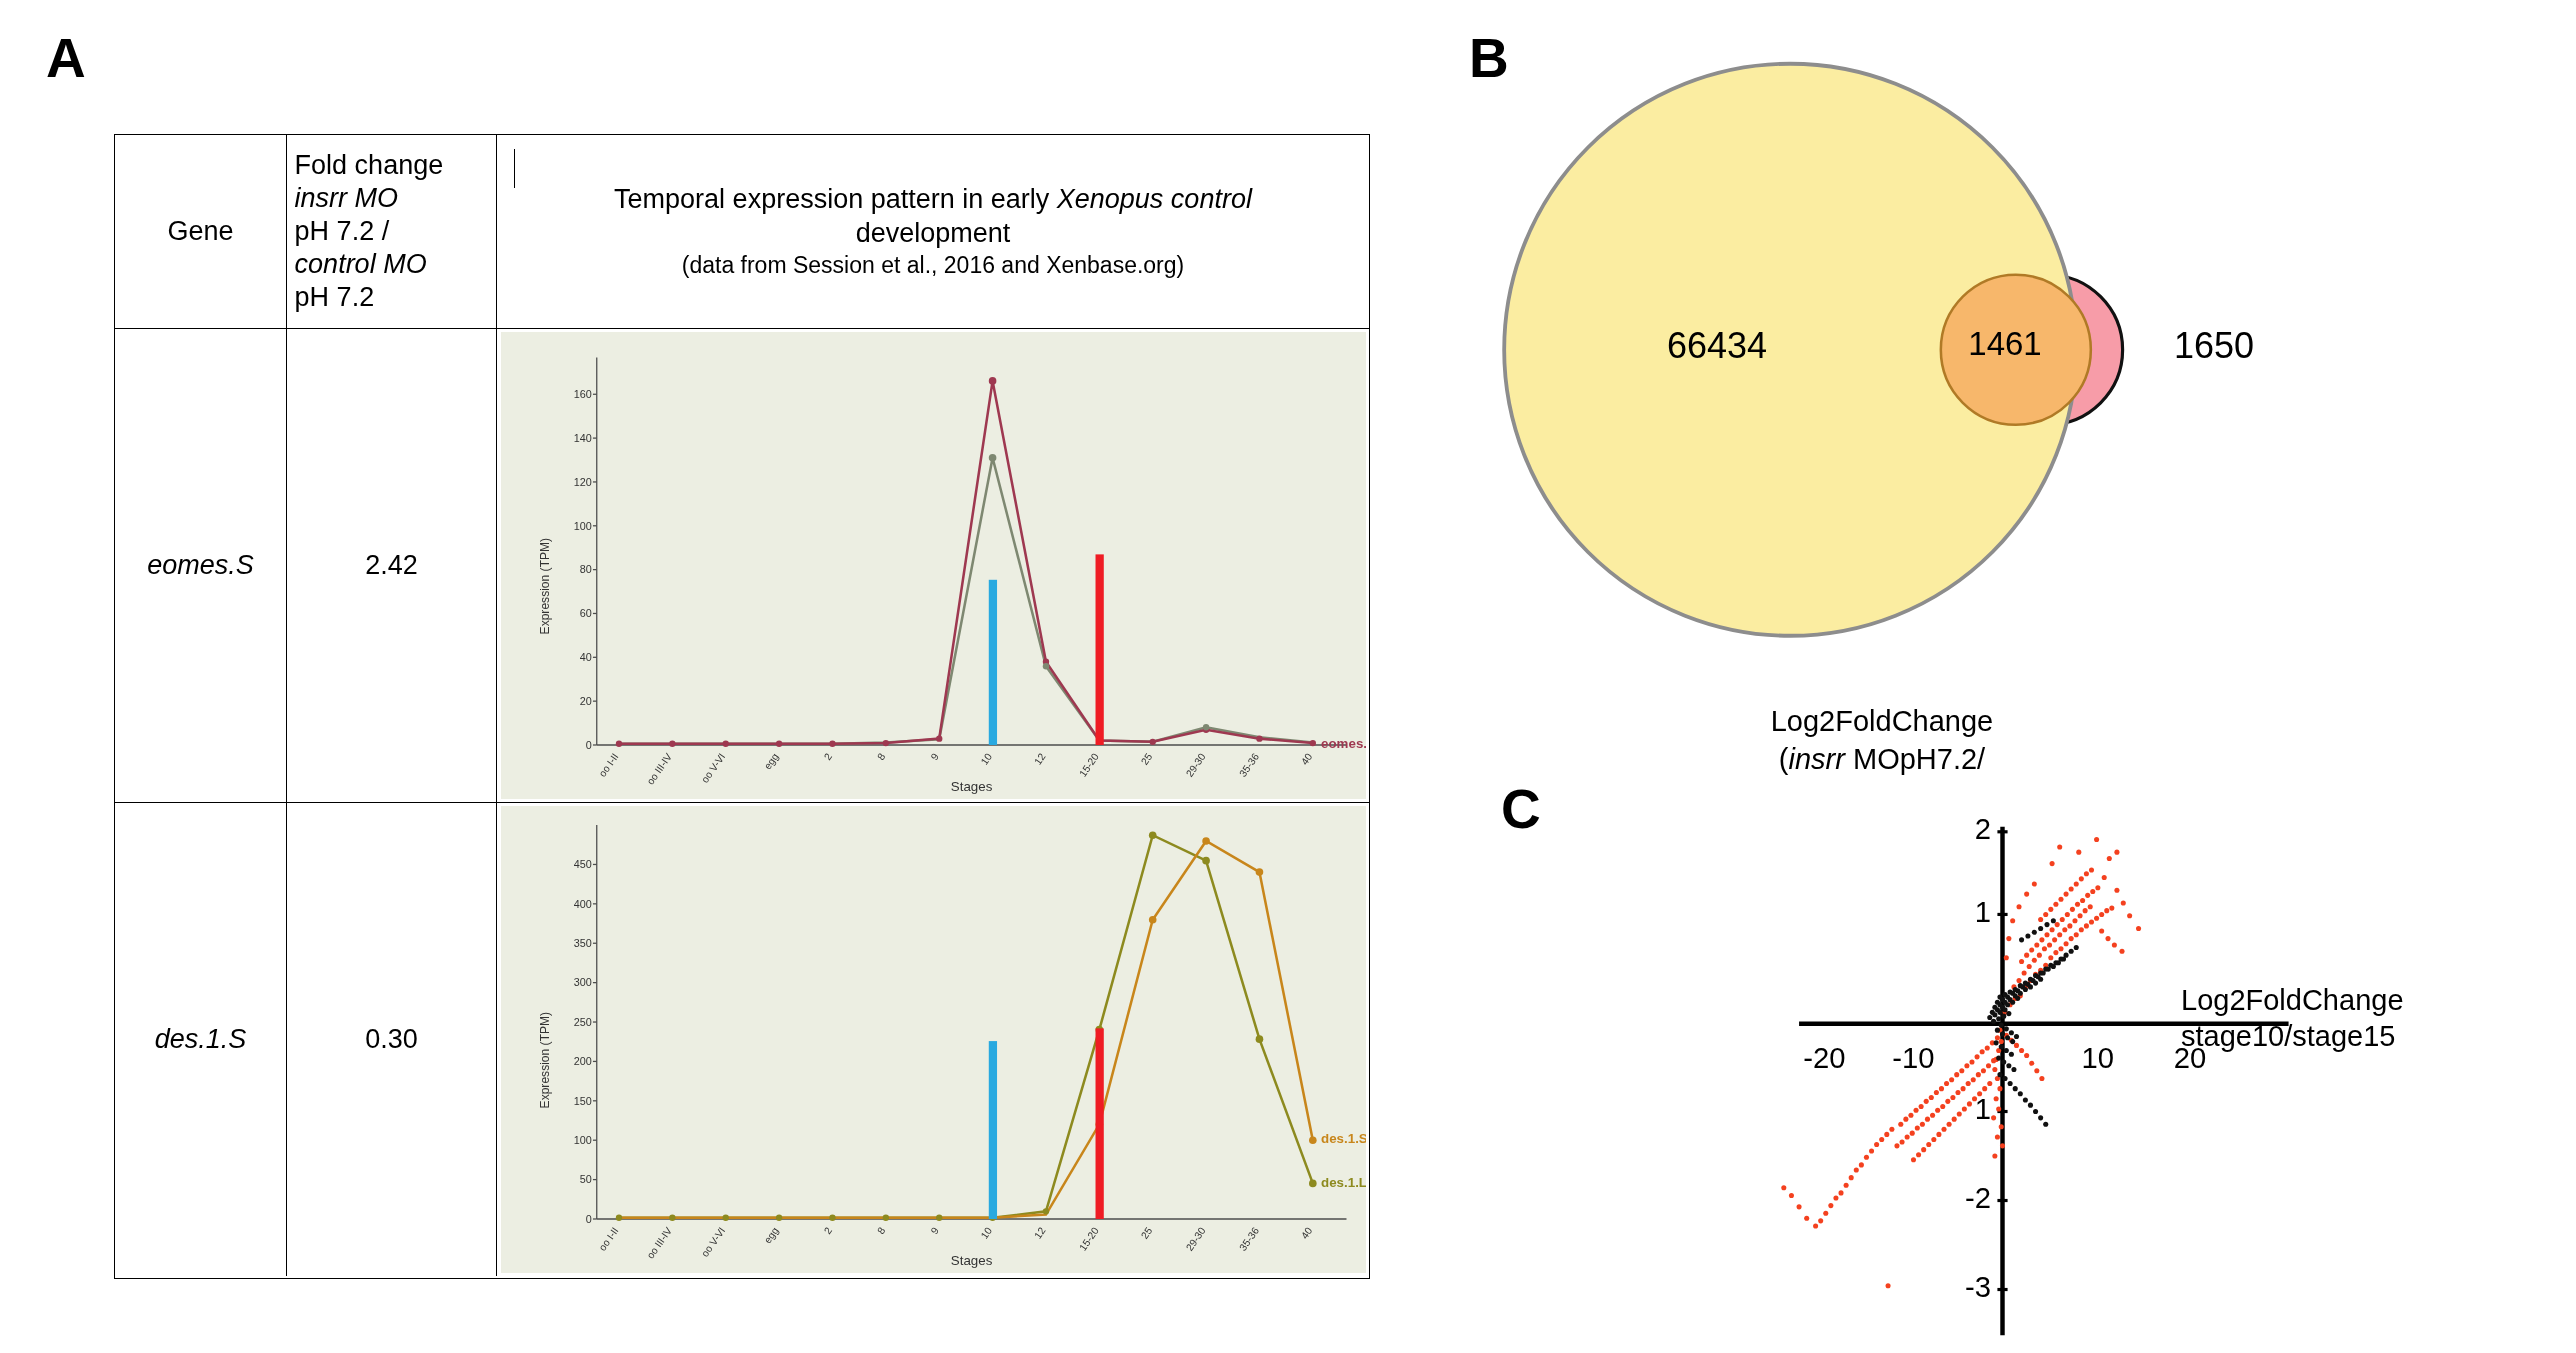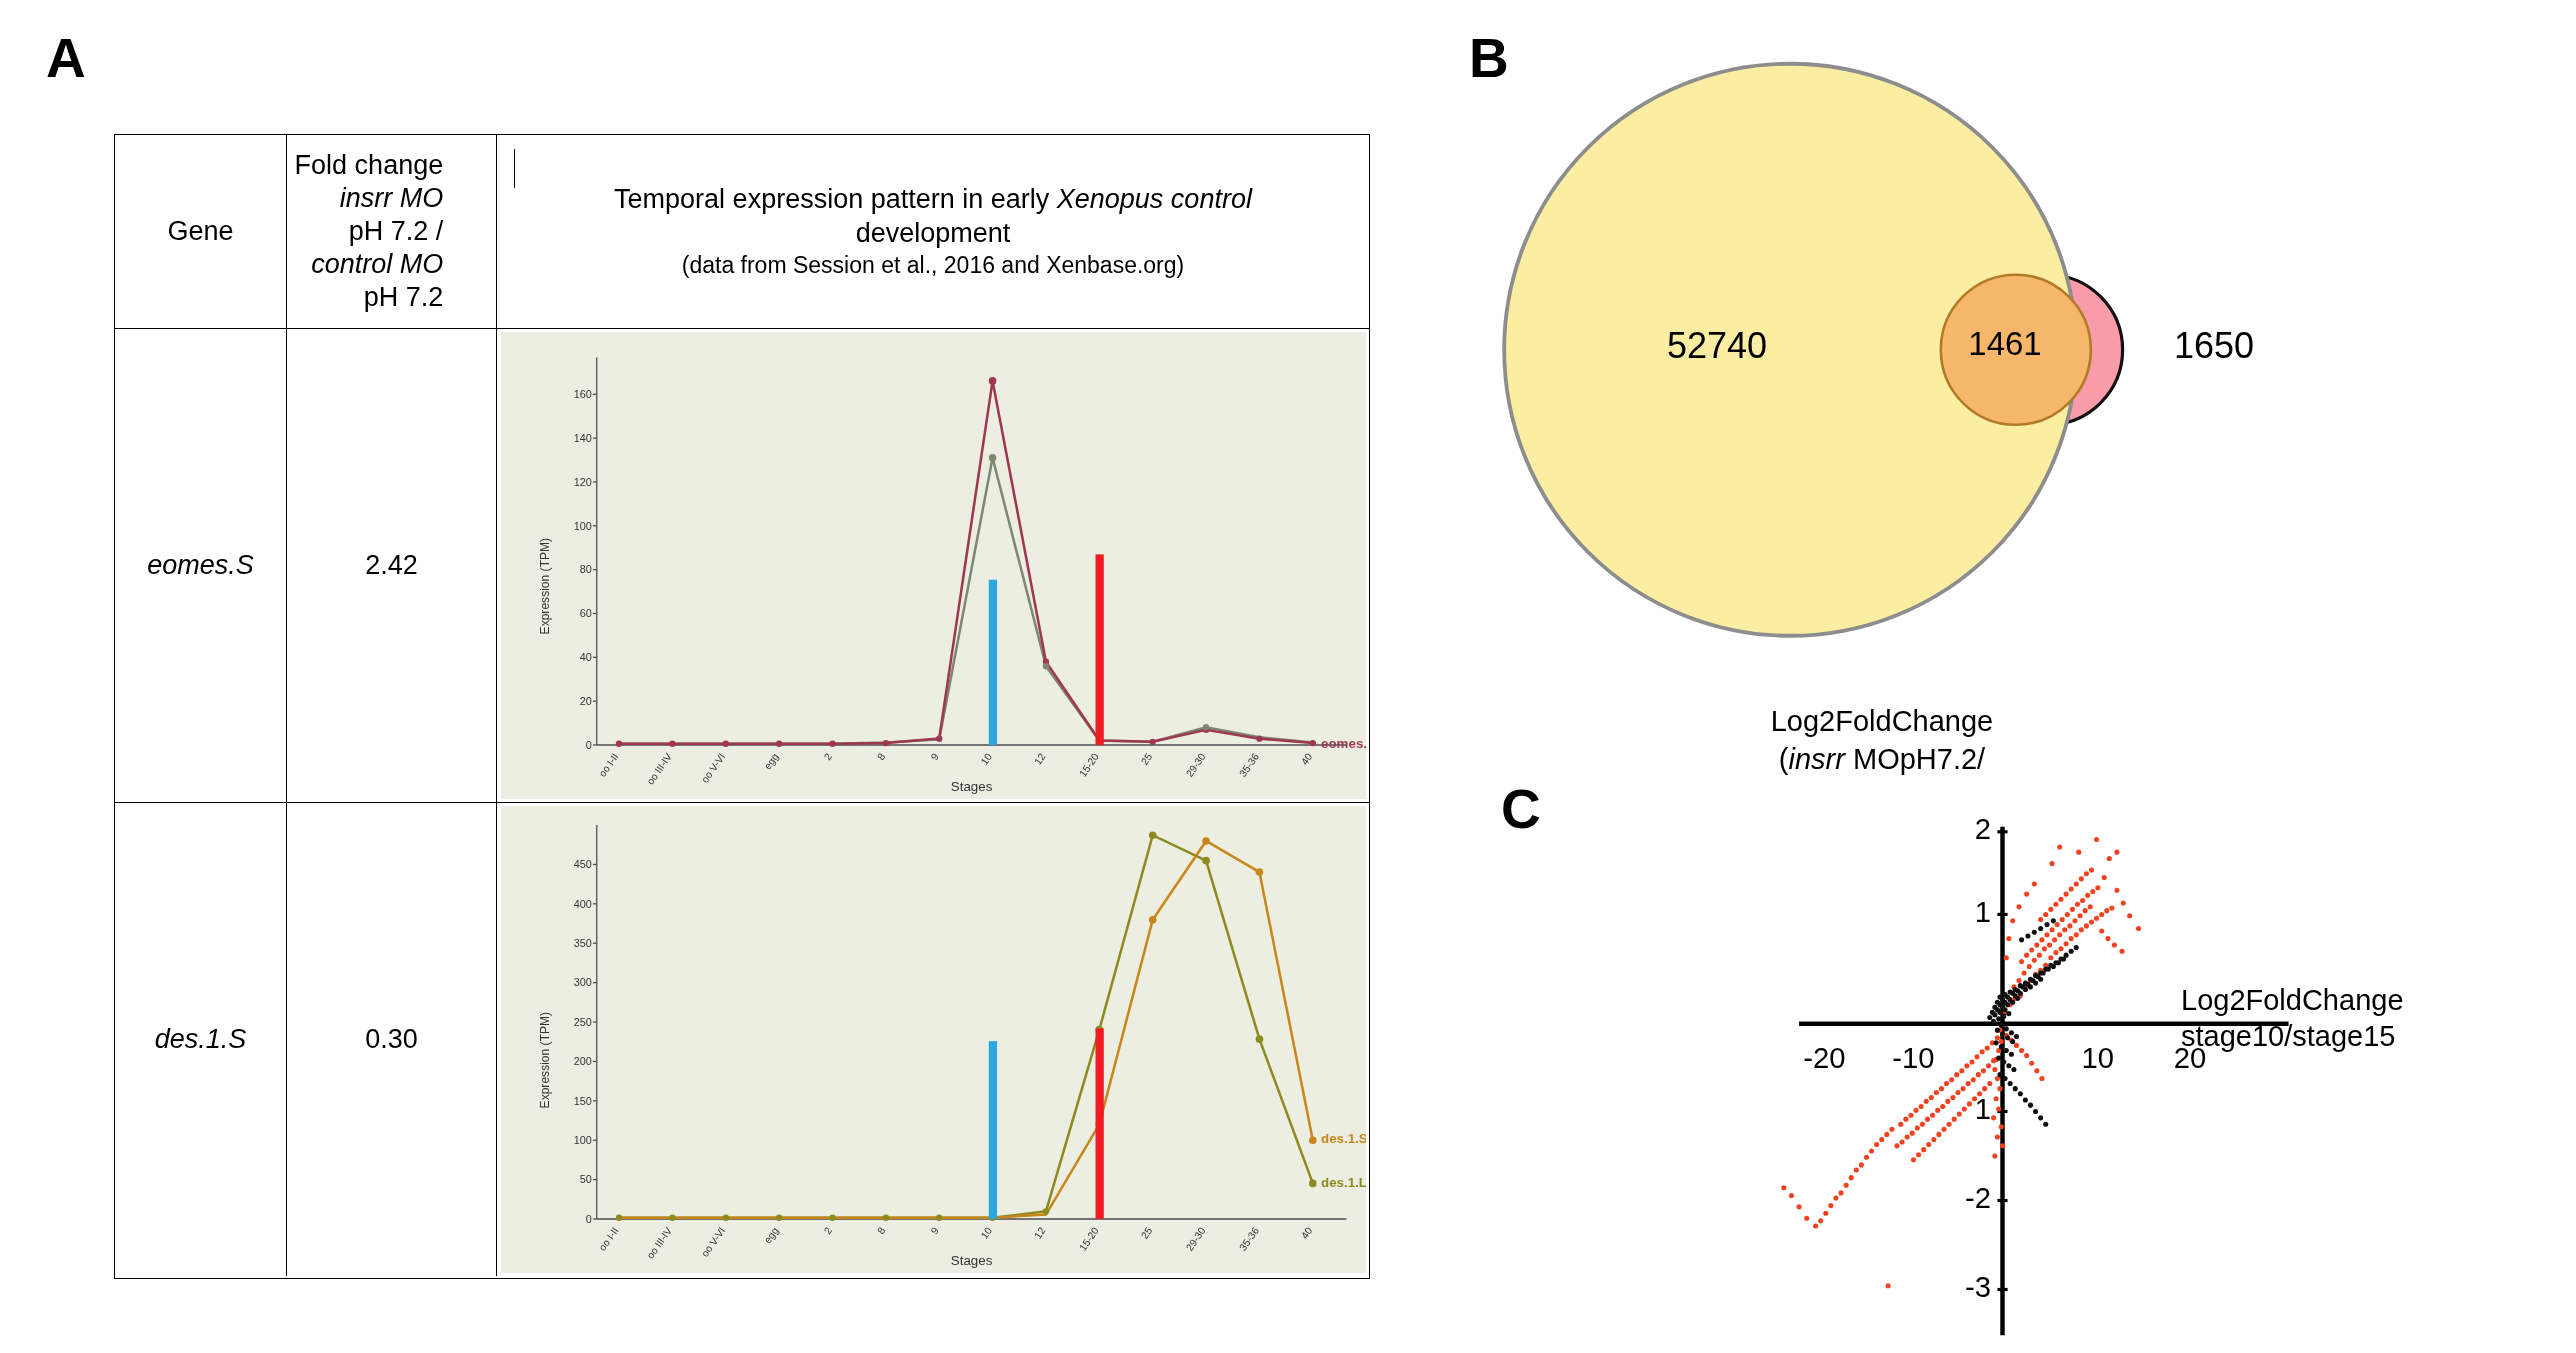--- a/index.html
+++ b/index.html
@@ -54,21 +54,21 @@
   }
   .cell-fold {
     width: 210px;
     border-right: 1.9px solid #000;
     box-sizing: border-box;
     display: flex;
     align-items: center;
     justify-content: center;
     font-size: 27px;
     padding: 0 7.6px;
-    text-align: right;
+    text-align: left;
   }
   .cell-fold.header-cell {
     align-items: center;
     justify-content: flex-start;
     line-height: 1.22;
   }
   .cell-chart {
     flex: 1;
     box-sizing: border-box;
     position: relative;
@@ -354,21 +354,21 @@
 
 <div id="venn-wrap">
   <svg width="750" height="668" viewBox="0 0 1180 1050" xmlns="http://www.w3.org/2000/svg">
 
     <circle cx="860" cy="490" r="118" fill="#f79ca8" stroke="#111" stroke-width="5"></circle>
 
     <circle cx="455" cy="490" r="450" fill="#fbeda1" stroke="#8d8d8d" stroke-width="6"></circle>
 
     <circle cx="810" cy="490" r="118" fill="#f7b76b" stroke="#b07a26" stroke-width="4"></circle>
   </svg>
-  <div style="position:absolute; left:111px; top:287px; width:210px; text-align:center; font-size:36px;">52740</div>
+  <div style="position:absolute; left:111px; top:287px; width:210px; text-align:center; font-size:36px;">66434</div>
   <div style="position:absolute; left:434px; top:287px; width:140px; text-align:center; font-size:33px;">1461</div>
   <div style="position:absolute; left:626px; top:287px; width:127px; text-align:right; font-size:36px;">1650</div>
 </div>
 
 <div id="venn-label-block">
   <div>Log2FoldChange</div>
   <div>
     <span>(</span><em class="it">insrr</em><span> MOpH7.2/</span>
   </div>
 </div>

